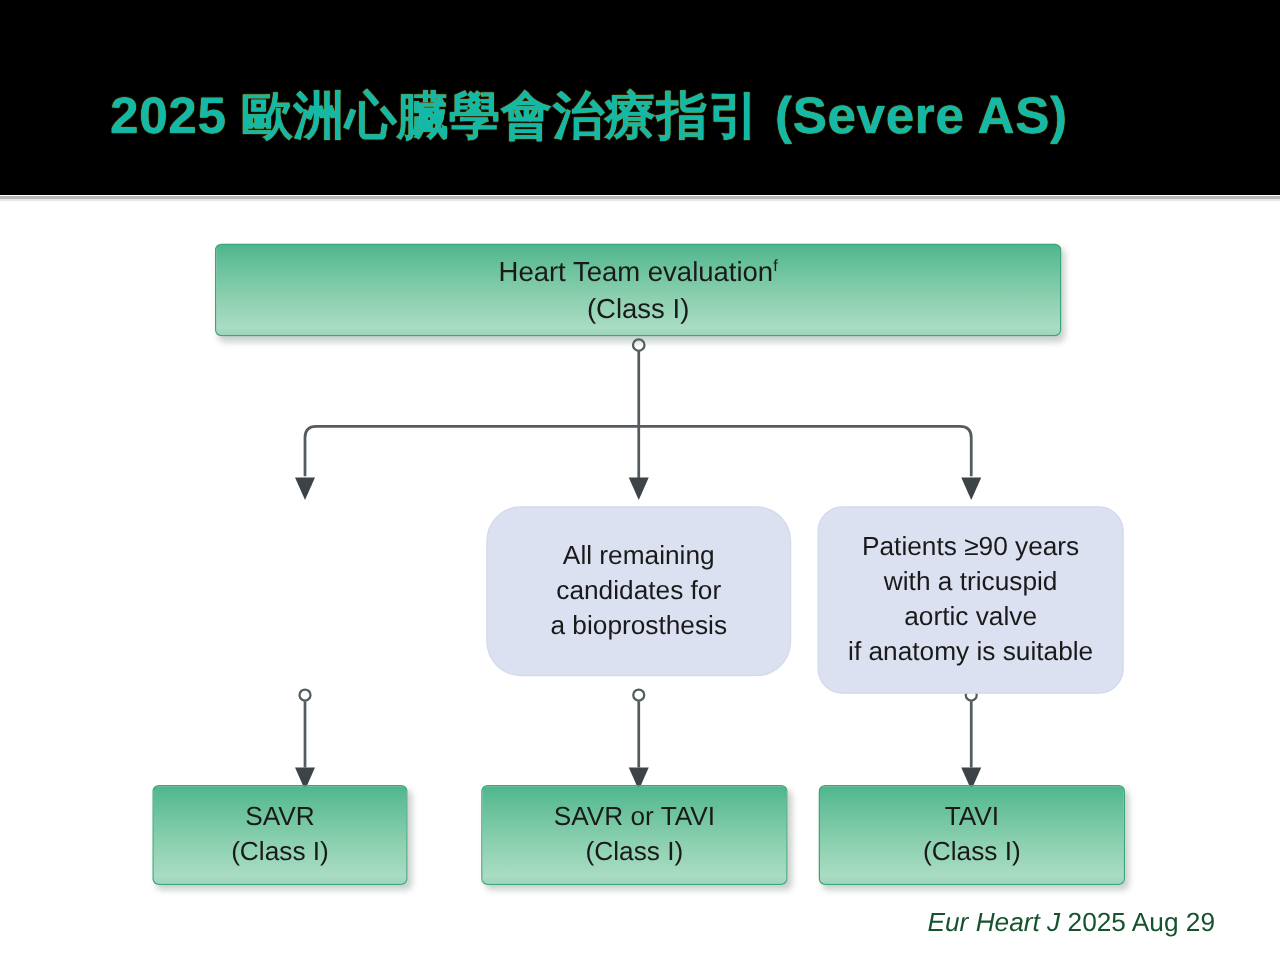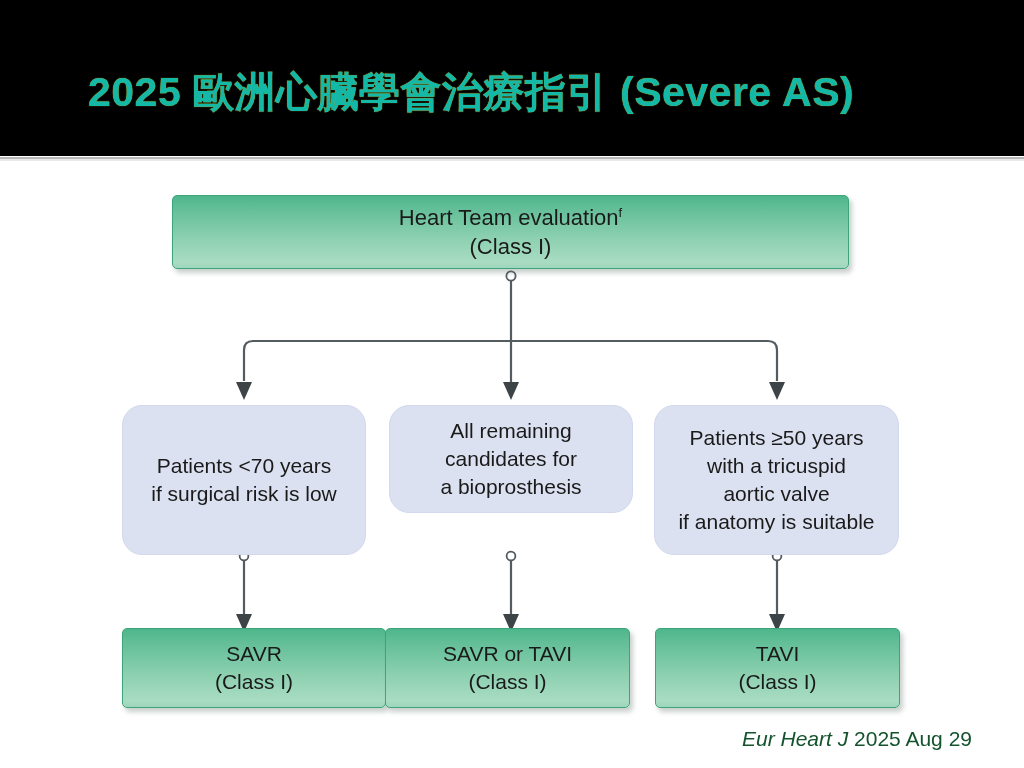--- a/index.html
+++ b/index.html
@@ -101,25 +101,25 @@
     line-height: 29px;
   }
   #node-heart-team sup {
     font-size: 13px;
     vertical-align: super;
     line-height: 0;
   }
 
   .tier2 { top: 241px; font-size: 21px; line-height: 28px; }
   #node-lt70   { left: 122px;  width: 244px; height: 150px; }
-  #node-remain { left: 389px;  width: 244px; height: 108px; }
+  #node-remain { left: 389px;  width: 244px; height: 136px; border-radius: 28px; }
   #node-ge70   { left: 654px;  width: 245px; height: 150px; }
 
   .tier3 { top: 464px; height: 80px; font-size: 21px; line-height: 28px; }
-  #node-savr      { left: 122px; width: 264px; }
+  #node-savr      { left: 122px; width: 204px; }
   #node-savrtavi  { left: 385px; width: 245px; }
   #node-tavi      { left: 655px; width: 245px; }
 
   
   #citation {
     position: absolute;
     right: 52px;
     bottom: 17px;
     font-size: 21px;
     color: #14532d;
@@ -165,33 +165,29 @@
       <polygon points="236,450 252,450 244,468"></polygon>
       <polygon points="503,450 519,450 511,468"></polygon>
       <polygon points="769,450 785,450 777,468"></polygon>
     </g>
   </svg>
 
   <div class="node node-green" id="node-heart-team">
     <span class="node-label"><span>Heart Team evaluation</span><sup>f</sup><br><span>(Class I)</span></span>
   </div>
 
-  <div class="node node-blue tier2" id="node-lt70">
-    <span class="node-label">Patients &lt;70 years
-if surgical risk is low</span>
-  </div>
 
   <div class="node node-blue tier2" id="node-remain">
     <span class="node-label">All remaining
 candidates for
 a bioprosthesis</span>
   </div>
 
   <div class="node node-blue tier2" id="node-ge70">
-    <span class="node-label">Patients ≥50 years
+    <span class="node-label">Patients ≥90 years
 with a tricuspid
 aortic valve
 if anatomy is suitable</span>
   </div>
 
   <div class="node node-green tier3" id="node-savr">
     <span class="node-label">SAVR
 (Class I)</span>
   </div>
 

